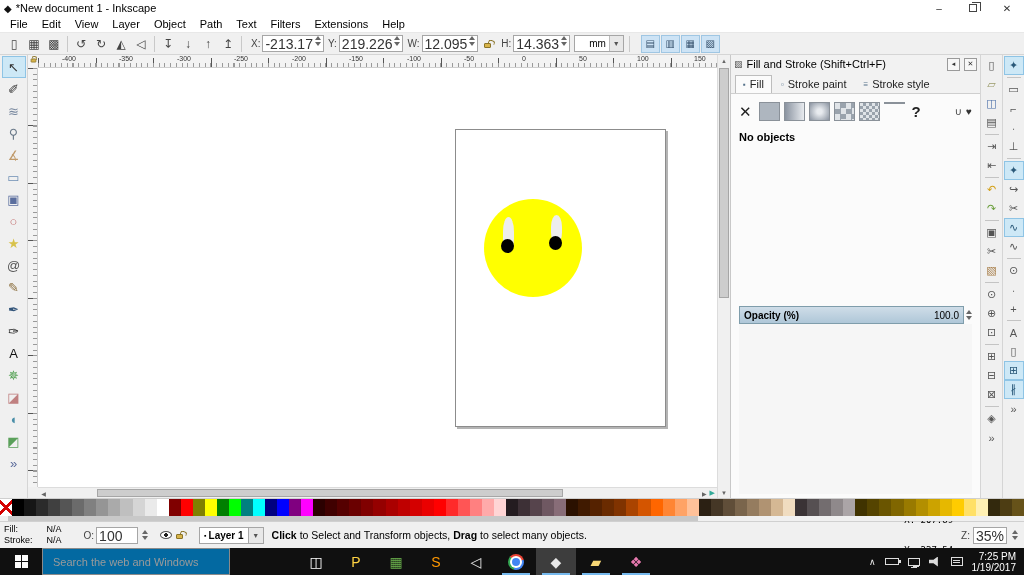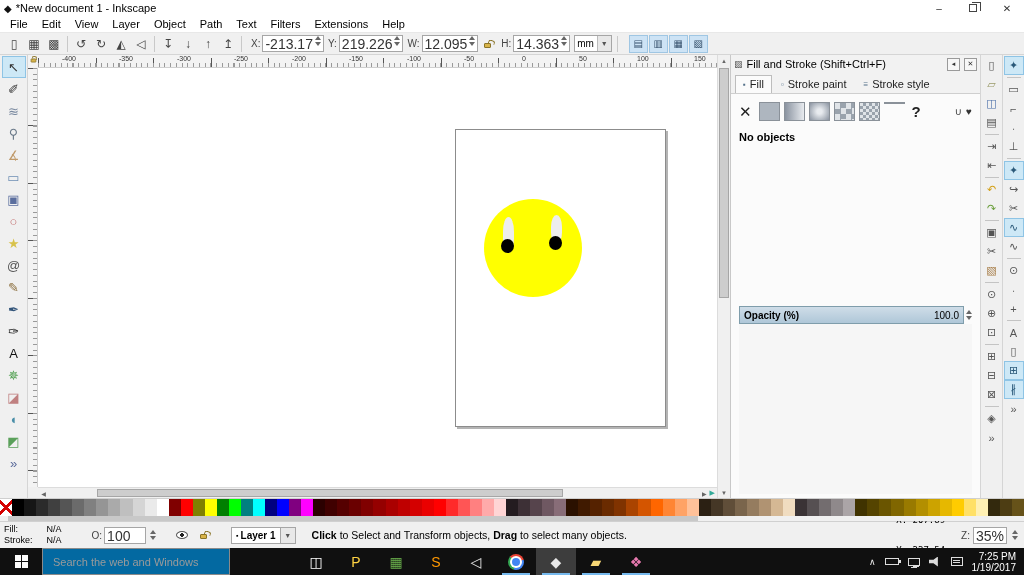--- a/index.html
+++ b/index.html
@@ -26,21 +26,21 @@
   .toolbar .sep{width:1px;height:16px;background:#c9c9c9;margin:0 3px}
   .field{display:flex;align-items:center;gap:2px;margin-left:4px}
   .fl{font-size:10px;color:#444}
   .num{display:flex;align-items:flex-start;border:1px solid #a6a6a6;background:#fff;height:17px;padding:0 2px;font-size:14px;color:#333}
   .num .val{min-width:36px;text-align:left}
   .spin{display:inline-flex;flex-direction:column;justify-content:center;gap:2px;margin-left:2px}
   .spin i{display:block;width:0;height:0;border-left:3px solid transparent;border-right:3px solid transparent}
   .spin .up{border-bottom:4px solid #666}
   .spin .dn{border-top:4px solid #666}
   .tb-lock{margin:0 4px;display:flex;align-items:center}
-  .unitbox{display:flex;align-items:center;border:1px solid #a6a6a6;background:#fff;height:17px;font-size:10px;padding-left:2px;margin-left:2px}
+  .unitbox{display:flex;align-items:center;border:1px solid #a6a6a6;background:#fff;height:17px;font-size:10px;padding-left:14px;margin-left:2px}
   .unitbox .dd{width:14px;height:100%;background:#e8e8e8;border-left:1px solid #bbb;display:flex;align-items:center;justify-content:center;font-size:7px;color:#555;margin-left:3px}
   .toggle4{display:flex;gap:1px;margin-left:6px}
   .toggle4 .tg{width:19px;height:18px;border:1px solid #9fc6e3;background:#cde3f5;display:flex;align-items:center;justify-content:center;font-size:10px;color:#35506b}
 
   
   .main{flex:0 0 443px;display:flex;min-height:0}
   .toolbox{width:28px;background:#f0f0f0;border-right:1px solid #d5d5d5;display:flex;flex-direction:column;align-items:center;padding-top:1px}
   .tool{width:24px;height:22px;display:flex;align-items:center;justify-content:center;font-size:13px;color:#333;border:1px solid transparent}
   .tool.active{background:#cde8f6;border-color:#8ec4e5}
 
@@ -110,21 +110,21 @@
   
   .palette{height:18px;display:flex;flex:0 0 auto;background:#e8e8e8;border-top:1px solid #cfcfcf}
   .swatch{flex:1;height:100%}
   .swatch.none{background:
     linear-gradient(45deg,transparent 44%,#d40000 44%,#d40000 56%,transparent 56%),
     linear-gradient(-45deg,transparent 44%,#d40000 44%,#d40000 56%,transparent 56%),#fff}
   .pal-scroll{height:5px;background:#f0f0f0;position:relative;flex:0 0 auto}
   .pal-scroll .thumb{position:absolute;left:8px;width:690px;top:0;bottom:0;background:#c8c8c8}
 
   
-  .statusbar{height:27px;background:#f0f0f0;border-top:1px solid #d0d0d0;display:flex;align-items:center;flex:0 0 auto;padding:0 4px;gap:12px}
+  .statusbar{height:27px;background:#f0f0f0;border-top:1px solid #d0d0d0;display:flex;align-items:center;flex:0 0 auto;padding:0 4px;gap:4px}
   .fs-block{display:flex;gap:14px;font-size:9px;line-height:11px}
   .fs-labels,.fs-values{display:flex;flex-direction:column}
   .ob{display:flex;align-items:center;gap:2px;margin-left:18px}
   .ob .fl{font-size:10px}
   .mini-eye{width:12px;height:8px;border:1px solid #555;border-radius:50%;background:radial-gradient(circle,#222 0 2px,#fff 2px)}
   .mini-lock{width:7px;height:5px;background:#d8b44a;border:1px solid #8a7428;border-radius:1px;position:relative;margin-top:3px}
   .mini-lock::before{content:"";position:absolute;top:-4px;left:0px;width:5px;height:4px;border:1px solid #8a7428;border-bottom:none;border-radius:3px 3px 0 0}
   .mini-lock.open::before{left:3px;transform:rotate(12deg)}
   .layerbox{display:flex;align-items:center;margin-left:12px}
   .layerbox .box{height:17px;border:1px solid #a6a6a6;background:#fff;display:flex;align-items:center;padding:0 4px;font-size:10px;font-weight:bold;gap:2px}

